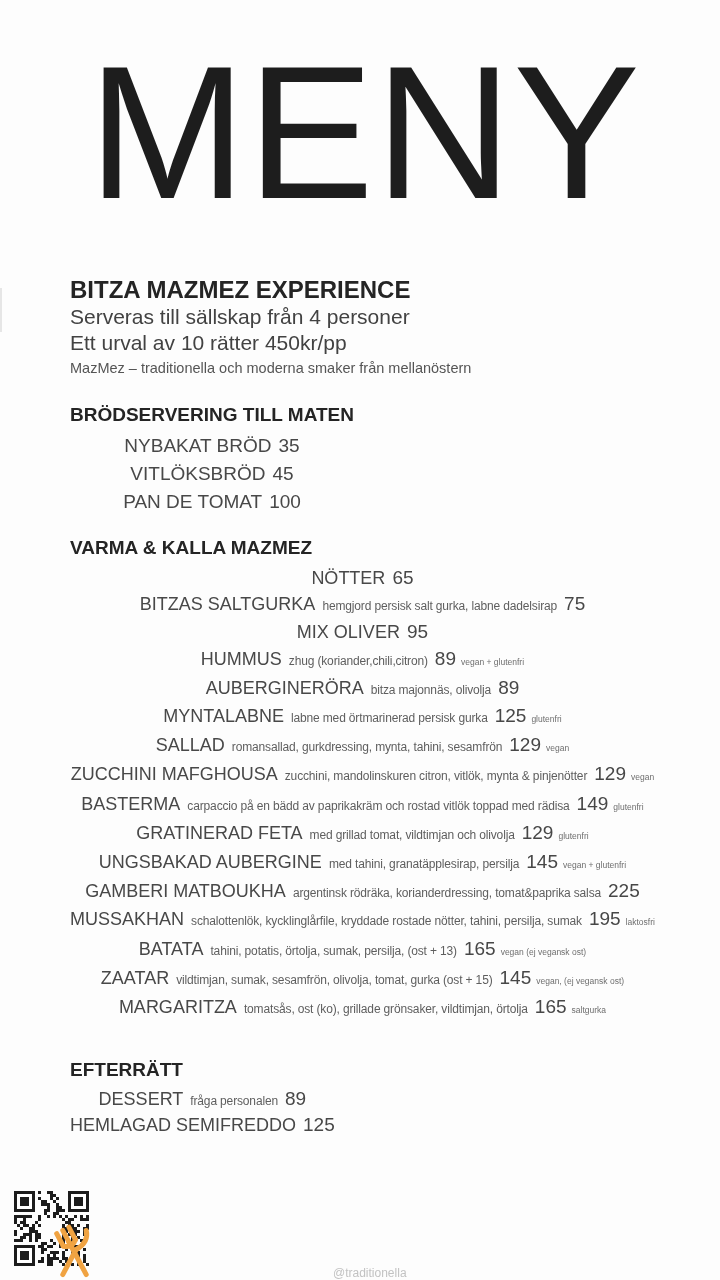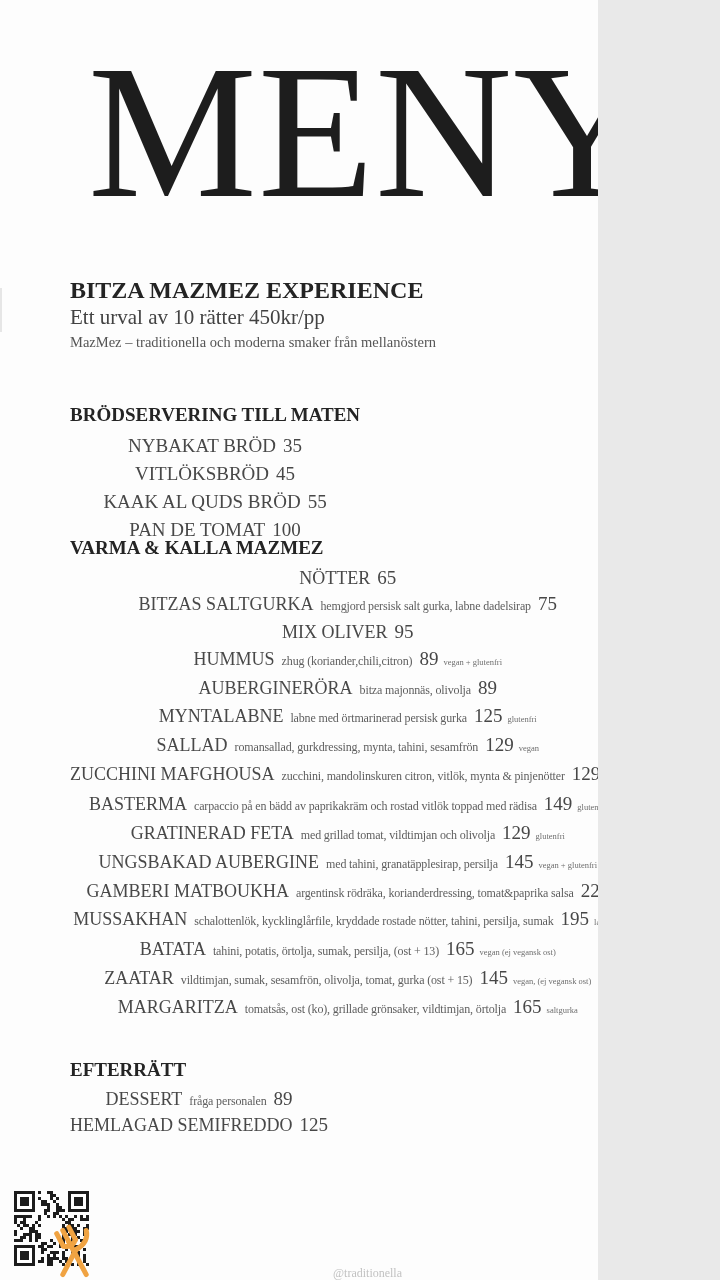--- a/index.html
+++ b/index.html
@@ -1,21 +1,21 @@
 <!DOCTYPE html>
 <html><head>
 <meta charset="utf-8">
 <style>
   html,body{margin:0;padding:0;background:#e9e9e9;}
   .page{
     position:relative;
-    width:598px;height:1280px;
+    width:720px;height:1280px;
     background:#fdfdfd;
     overflow:hidden;
-    font-family:Liberation Serif, serif;
+    font-family:Liberation Sans, sans-serif;
     color:#3f3f3f;
   }
   
   .meny{
     position:absolute;left:88px;top:37px;
     margin:0;
     font-size:190px;line-height:1;font-weight:400;
     letter-spacing:1px;color:#1d1d1d;
   }
   
@@ -56,31 +56,31 @@
 <body>
 
 <div class="page">
 
   <h1 class="meny">MENY</h1>
 
   <div class="artifact"></div>
 
   <section class="experience">
     <h2>BITZA MAZMEZ EXPERIENCE</h2>
+    <p class="exp-line">Serveras till sällskap från 4 personer</p>
     <p class="exp-line">Ett urval av 10 rätter 450kr/pp</p>
     <p class="exp-note">MazMez – traditionella och moderna smaker från mellanöstern</p>
   </section>
 
   <div id="sections">
   <section class="sec sec-bread">
     <h2>BRÖDSERVERING TILL MATEN</h2>
     <div class="items">
           <div class="item"><span class="iname">NYBAKAT BRÖD</span><span class="iprice">35</span></div>
           <div class="item"><span class="iname">VITLÖKSBRÖD</span><span class="iprice">45</span></div>
-          <div class="item"><span class="iname">KAAK AL QUDS BRÖD</span><span class="iprice">55</span></div>
           <div class="item"><span class="iname">PAN DE TOMAT</span><span class="iprice">100</span></div>
         </div>
   </section>
 
   <section class="sec sec-mazmez">
     <h2>VARMA &amp; KALLA MAZMEZ</h2>
     <div class="items">
           <div class="item"><span class="iname">NÖTTER</span><span class="iprice">65</span></div>
           <div class="item"><span class="iname">BITZAS SALTGURKA</span><span class="idesc">hemgjord persisk salt gurka, labne dadelsirap</span><span class="iprice">75</span></div>
           <div class="item"><span class="iname">MIX OLIVER</span><span class="iprice">95</span></div>

